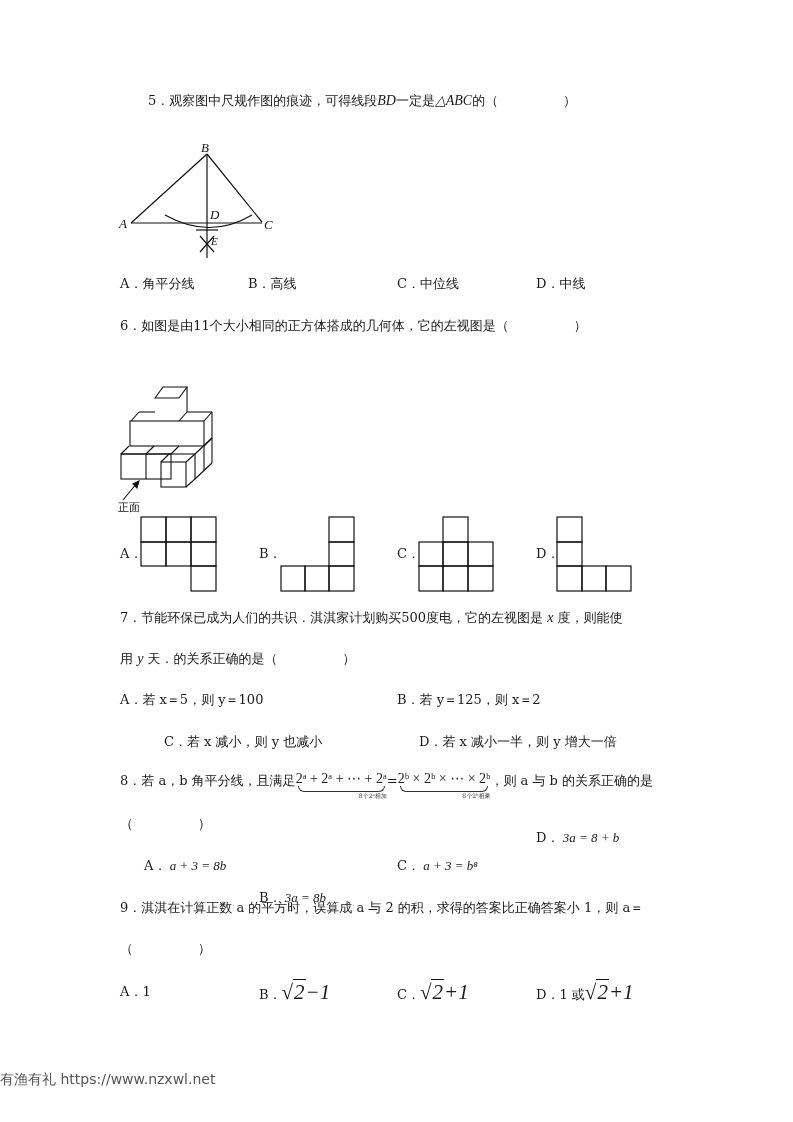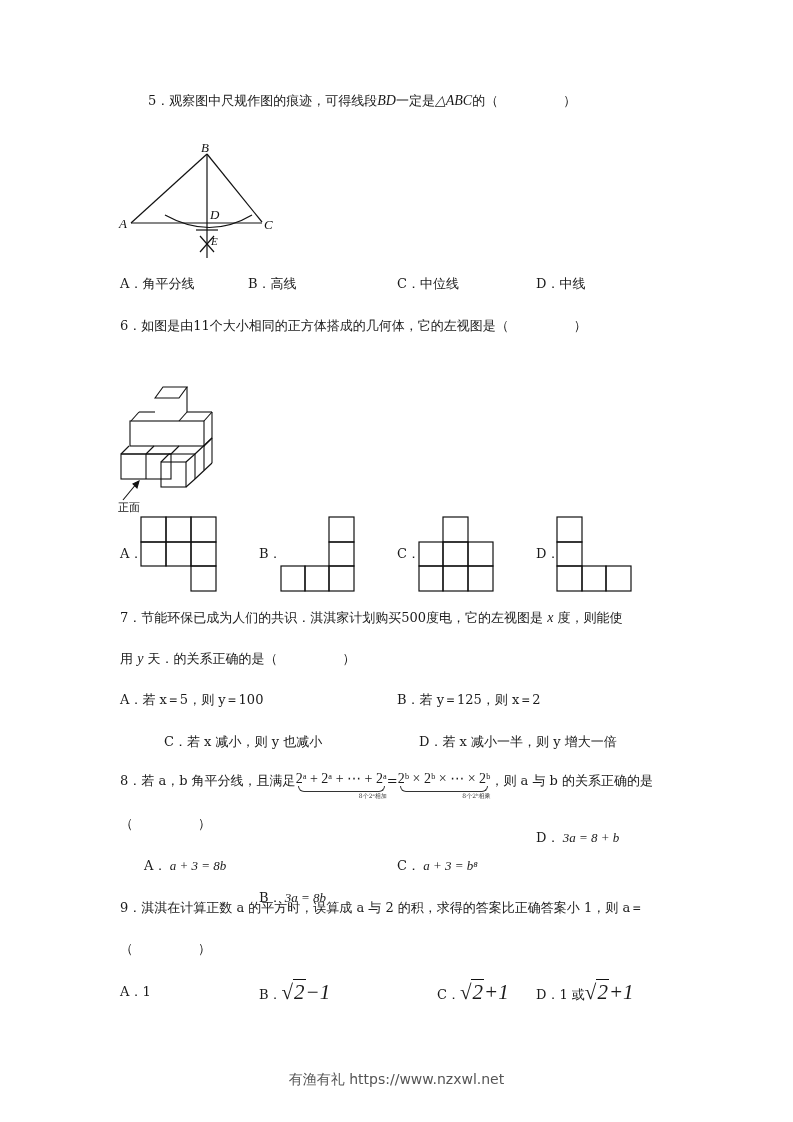--- a/index.html
+++ b/index.html
@@ -3,21 +3,21 @@
 <meta charset="utf-8">
 <style>
   html, body { margin:0; padding:0; background:#ffffff; }
   body { width:793px; height:1122px; position:relative; overflow:hidden;
          font-family:"DejaVu Serif","Liberation Serif",serif; color:#1a1a1a; font-size:13px; }
   .line { position:absolute; left:120px; white-space:nowrap; font-size:13px; line-height:18px; }
   .it { font-family:"Liberation Serif",serif; font-style:italic; font-size:14px; }
   .opt { position:absolute; white-space:nowrap; font-size:13px; line-height:18px; }
   .fig { position:absolute; }
   .grid-fig { position:absolute; }
-  .footer { position:absolute; left:0; width:793px; top:1071px; text-align:center;
+  .footer { position:absolute; left:0; width:793px; top:1071px; 
             font-family:"DejaVu Sans","Liberation Sans",sans-serif; font-size:14px; color:#555; }
   .ub { display:inline-block; text-align:right; vertical-align:top; line-height:14px; }
   .ub .top { font-family:"Liberation Serif",serif; font-size:14px; }
   .ub .brace { display:block; height:5px; border:1px solid #333; border-top:none; border-radius:0 0 6px 6px; margin:0 2px; }
   .ub .lbl { display:block; font-size:6px; color:#333; line-height:8px; }
   .sqrt { font-family:"Liberation Serif",serif; font-size:21px;font-style:italic; }
   .sqrt .rad { border-top:1px solid #111; padding:0 1px; }
 </style>
 </head>
 <body>
@@ -163,16 +163,16 @@
 <div class="opt it" style="left:397px;top:857px;font-style:normal;"><span style="font-family:'DejaVu Serif',serif;font-size:13px;">C．</span> <i>a + 3 = b⁸</i></div>
 <div class="opt it" style="left:536px;top:829px;font-style:normal;"><span style="font-family:'DejaVu Serif',serif;font-size:13px;">D．</span> <i>3a = 8 + b</i></div>
 
 <div class="line" style="top:899px;">
   <span>9．</span><span>淇淇在计算正数 a 的平方时，误算成 a 与 2 的积，求得的答案比正确答案小 1，则 a＝</span>
 </div>
 <div class="line" style="top:940px;">（　　　　　）</div>
 
 <div class="opt" style="left:120px;top:983px;"><span>A．</span><span>1</span></div>
 <div class="opt" style="left:259px;top:983px;"><span>B．</span><span class="sqrt">√<span class="rad">2</span><span>−1</span></span></div>
-<div class="opt" style="left:397px;top:983px;margin-left:40px;"><span>C．</span><span class="sqrt">√<span class="rad">2</span><span>+1</span></span></div>
+<div class="opt" style="left:397px;top:983px;"><span>C．</span><span class="sqrt">√<span class="rad">2</span><span>+1</span></span></div>
 <div class="opt" style="left:536px;top:983px;"><span>D．</span><span>1 或</span><span class="sqrt">√<span class="rad">2</span><span>+1</span></span></div>
 
 <div class="footer">有渔有礼 https://www.nzxwl.net</div>
 
 </body></html>

